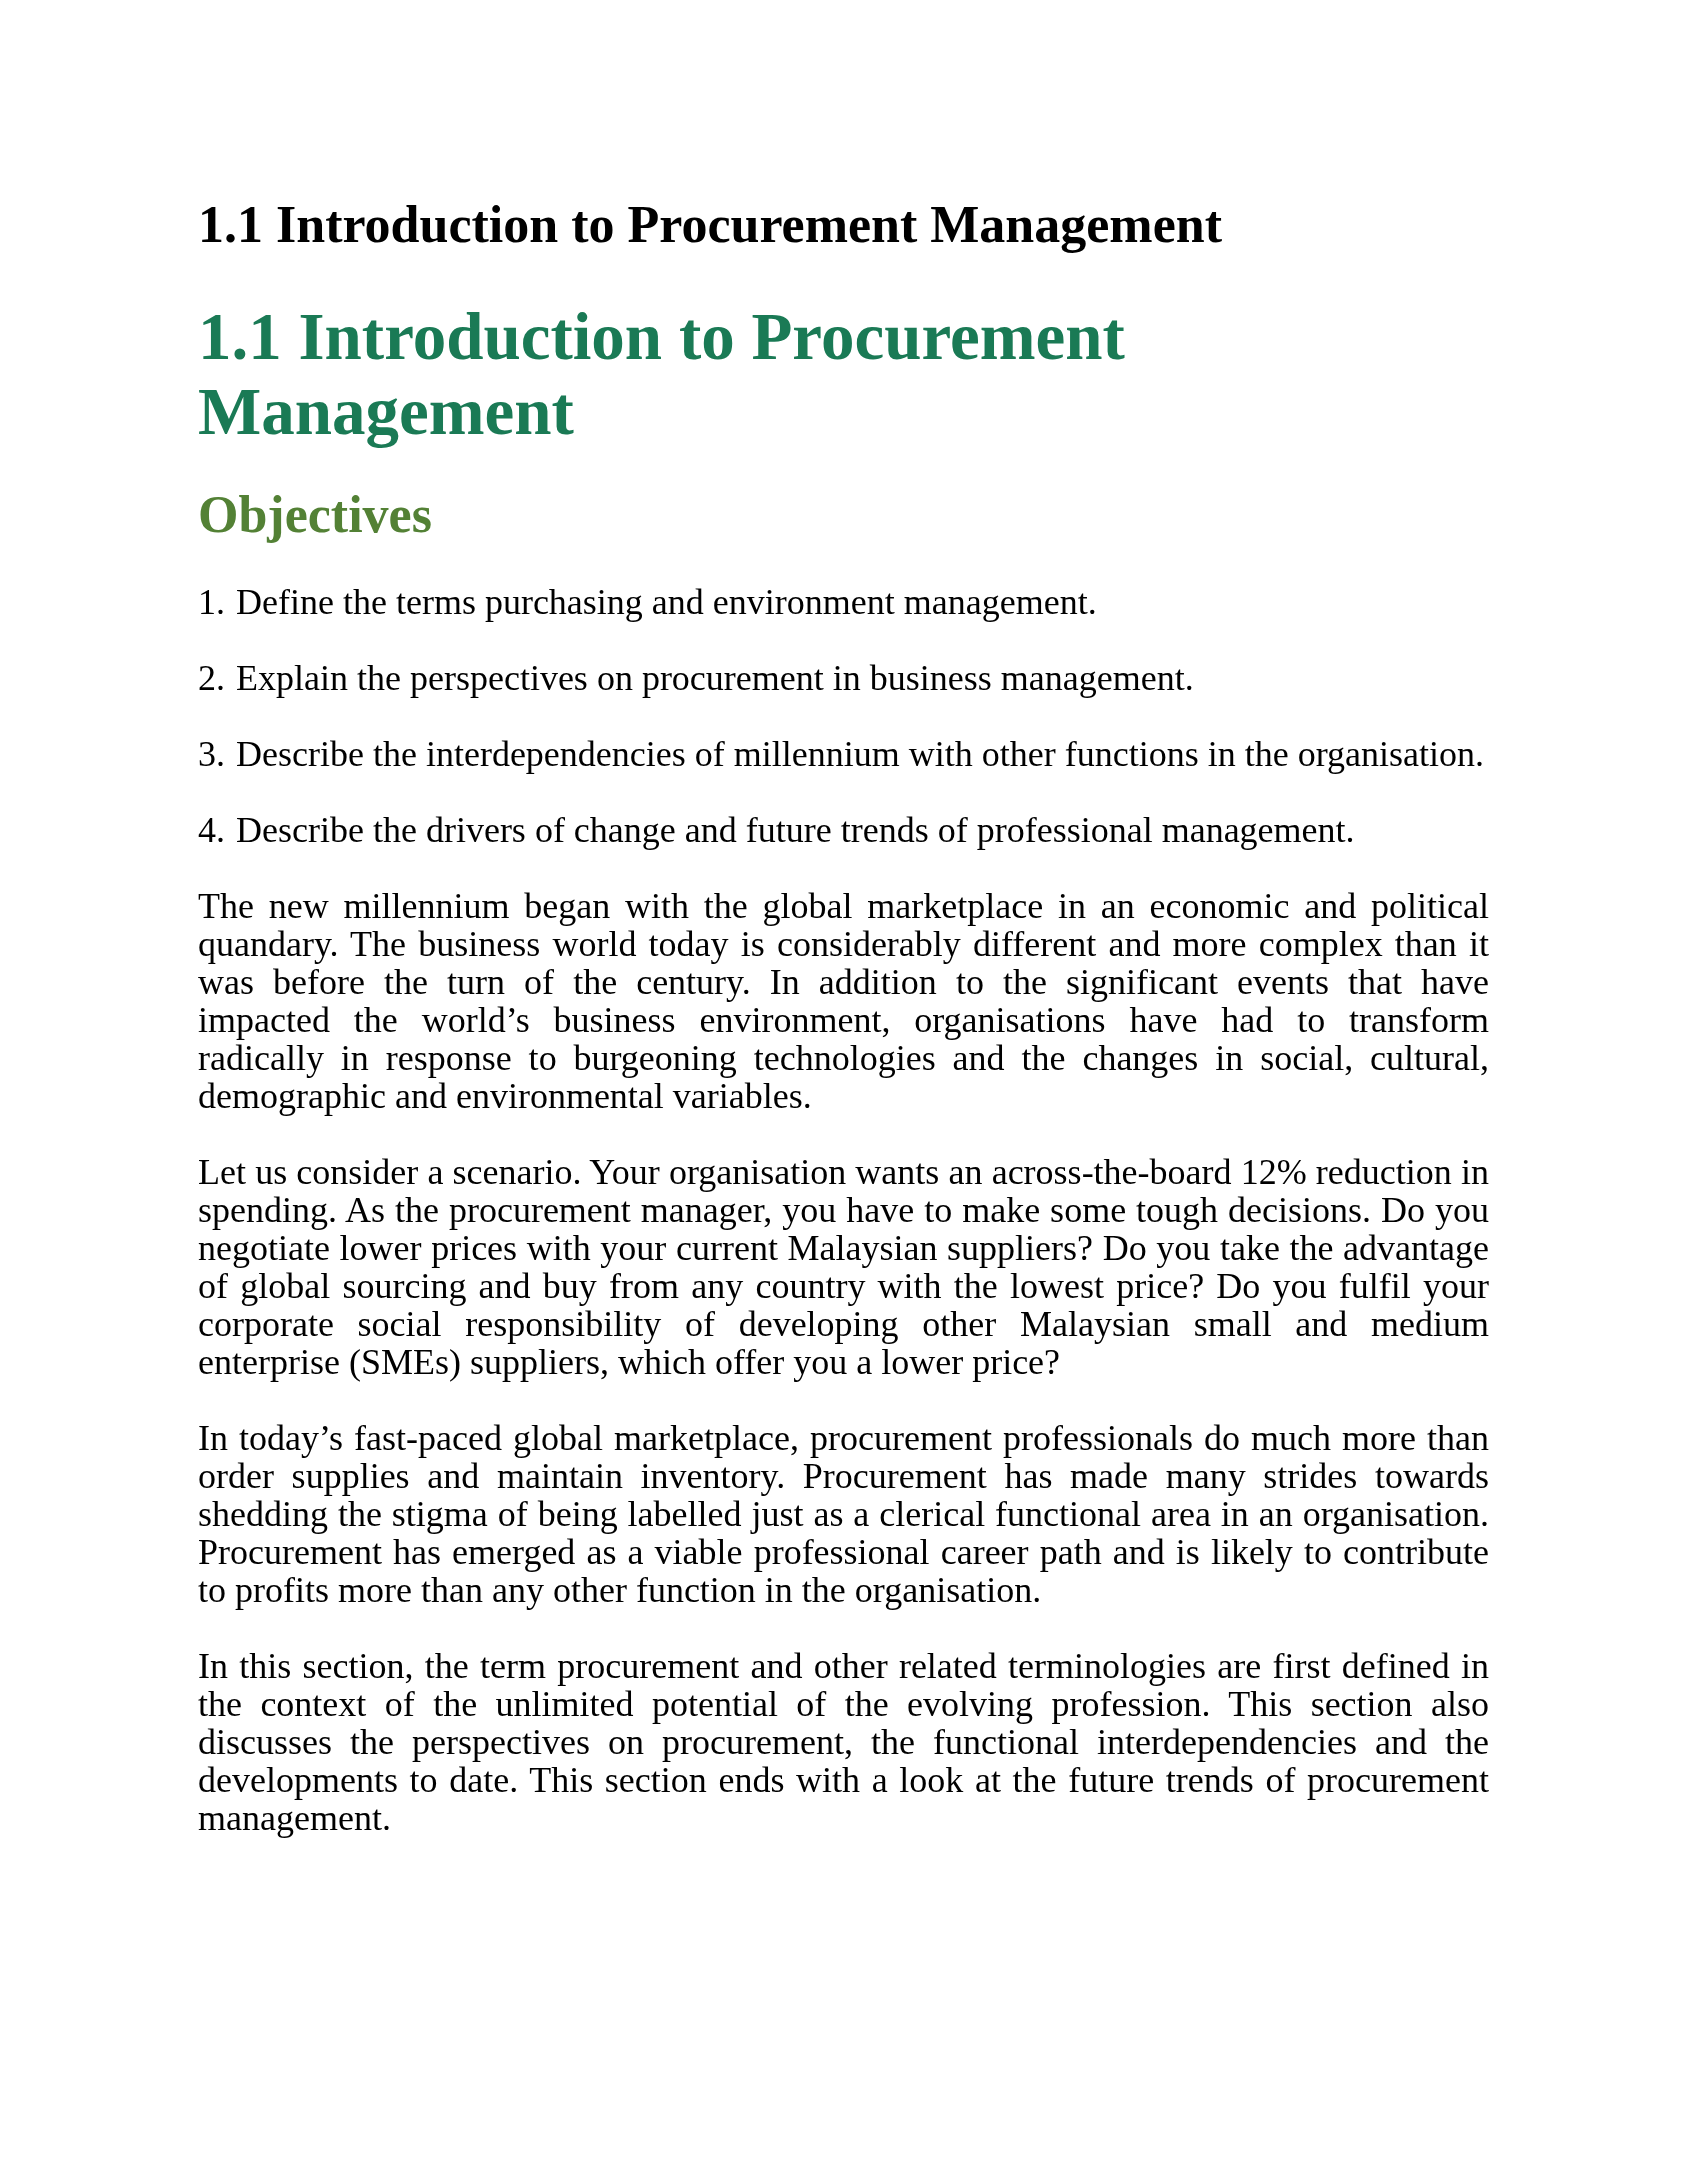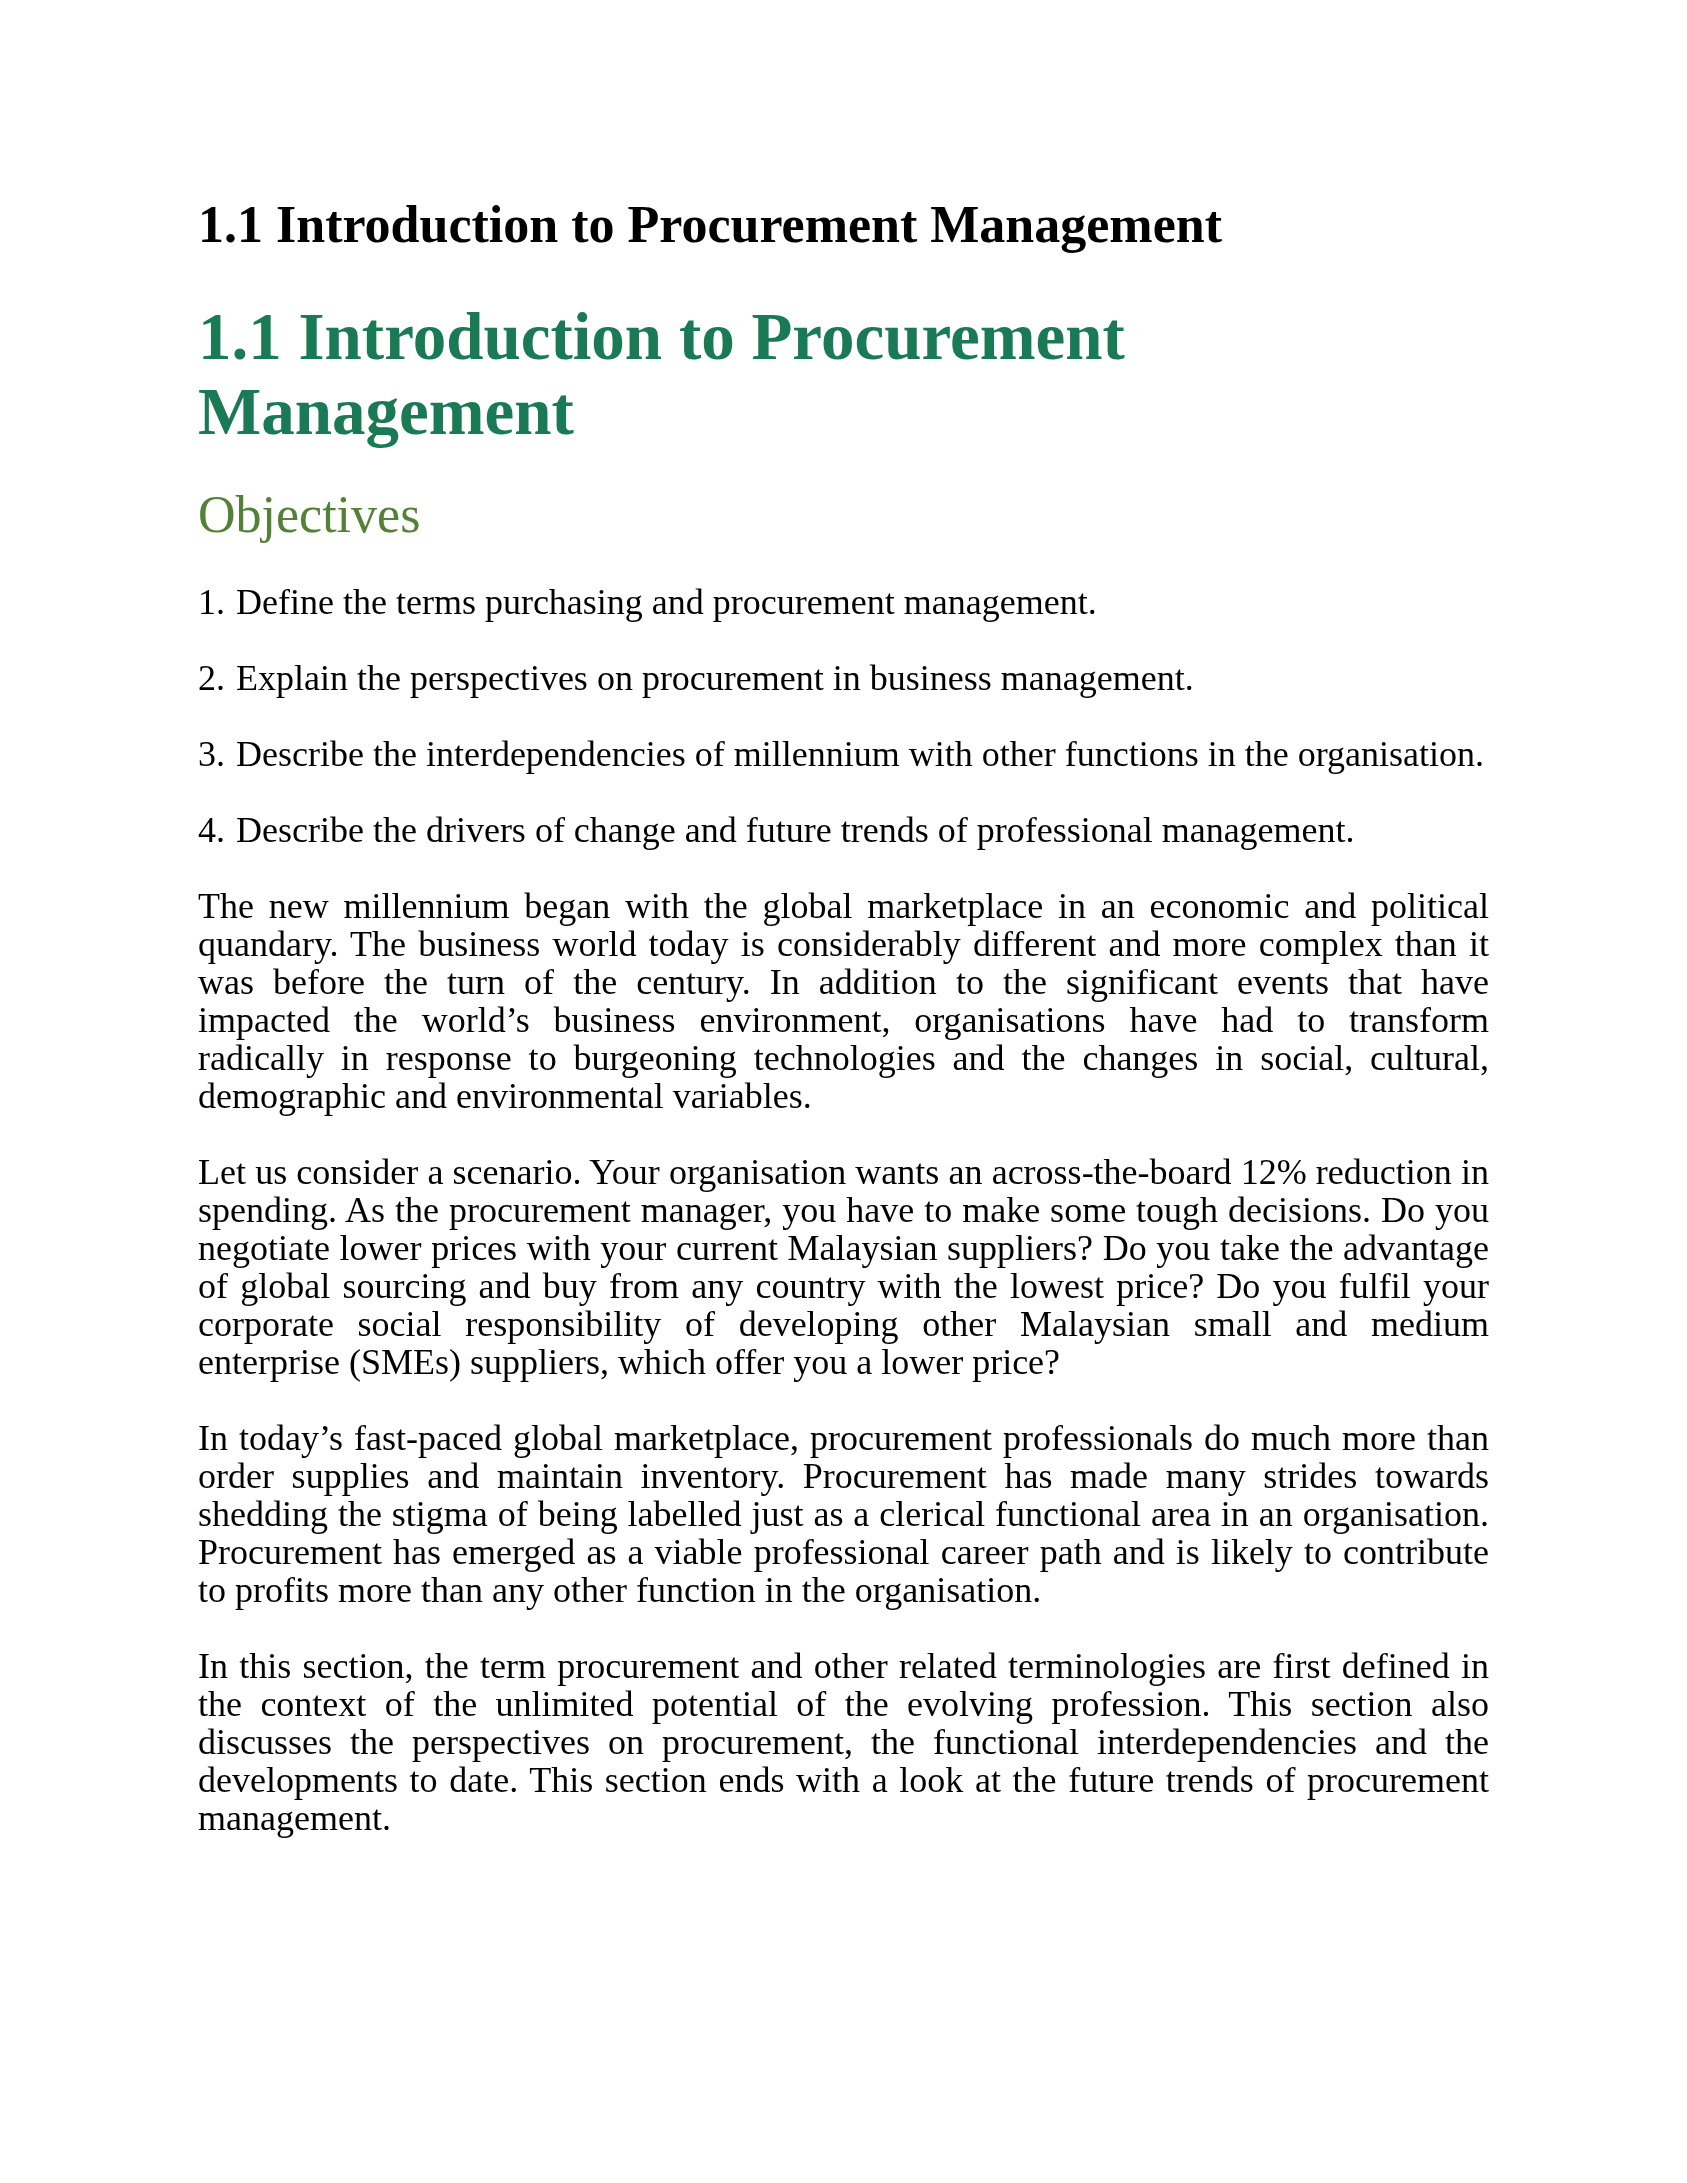--- a/index.html
+++ b/index.html
@@ -31,21 +31,21 @@
   .main-title {
     font-size: 67px;
     line-height: 1.12;
     font-weight: bold;
     margin: 44px 0 0 0;
     color: #1A7A55;
   }
   .section-heading {
     font-size: 52px;
     line-height: 1.15;
-    font-weight: normal;
+    font-weight: bold;
     margin: 36px 0 0 0;
     color: #538135;
   }
   .lead {
     font-size: 36px;
     line-height: 38px;
     margin: 33px 0 0 0;
     text-align: left;
   }
   .objective-list {
@@ -85,21 +85,21 @@
   <h3 class="kicker">1.1 Introduction to Procurement Management</h3>
 
   <h1 class="main-title">1.1 Introduction to Procurement Management</h1>
 
   <h2 class="section-heading">Objectives</h2>
 
 
   <ol class="objective-list">
     <li>
       <span class="num">1.</span>
-      <span class="txt">Define the terms purchasing and procurement management.</span>
+      <span class="txt">Define the terms purchasing and environment management.</span>
     </li>
     <li>
       <span class="num">2.</span>
       <span class="txt">Explain the perspectives on procurement in business management.</span>
     </li>
     <li>
       <span class="num">3.</span>
       <span class="txt">Describe the interdependencies of millennium with other functions in the organisation.</span>
     </li>
     <li>

